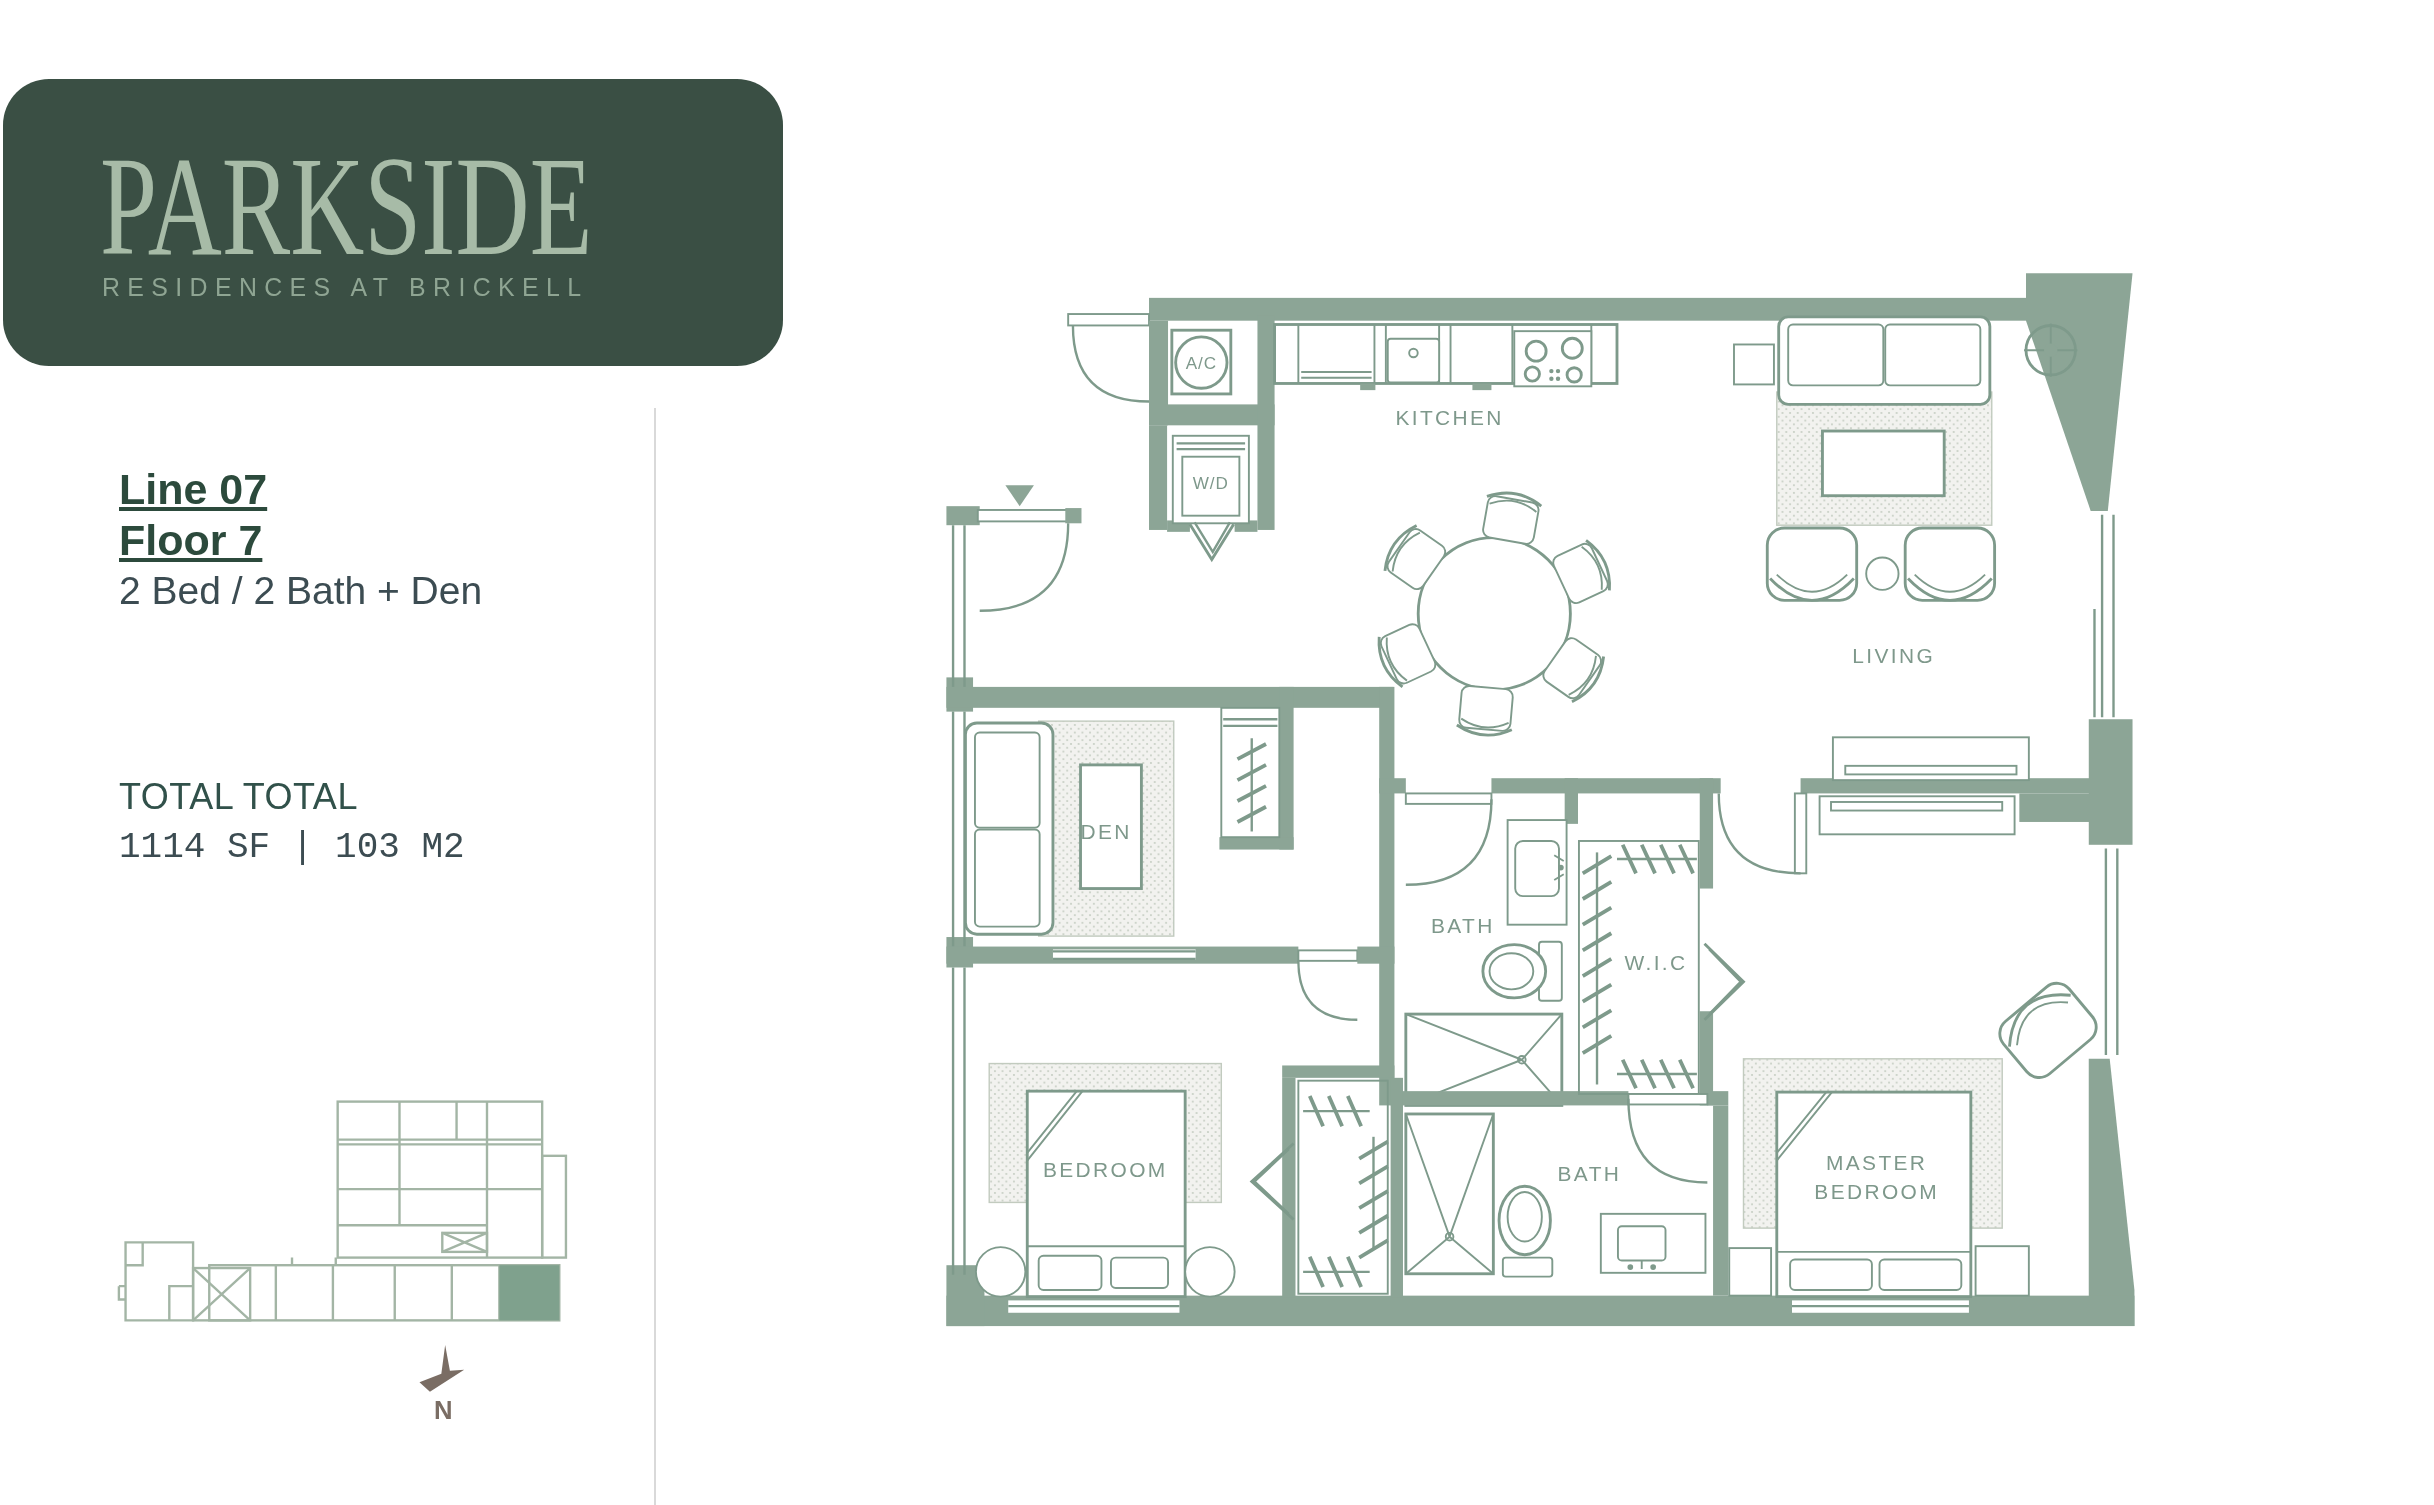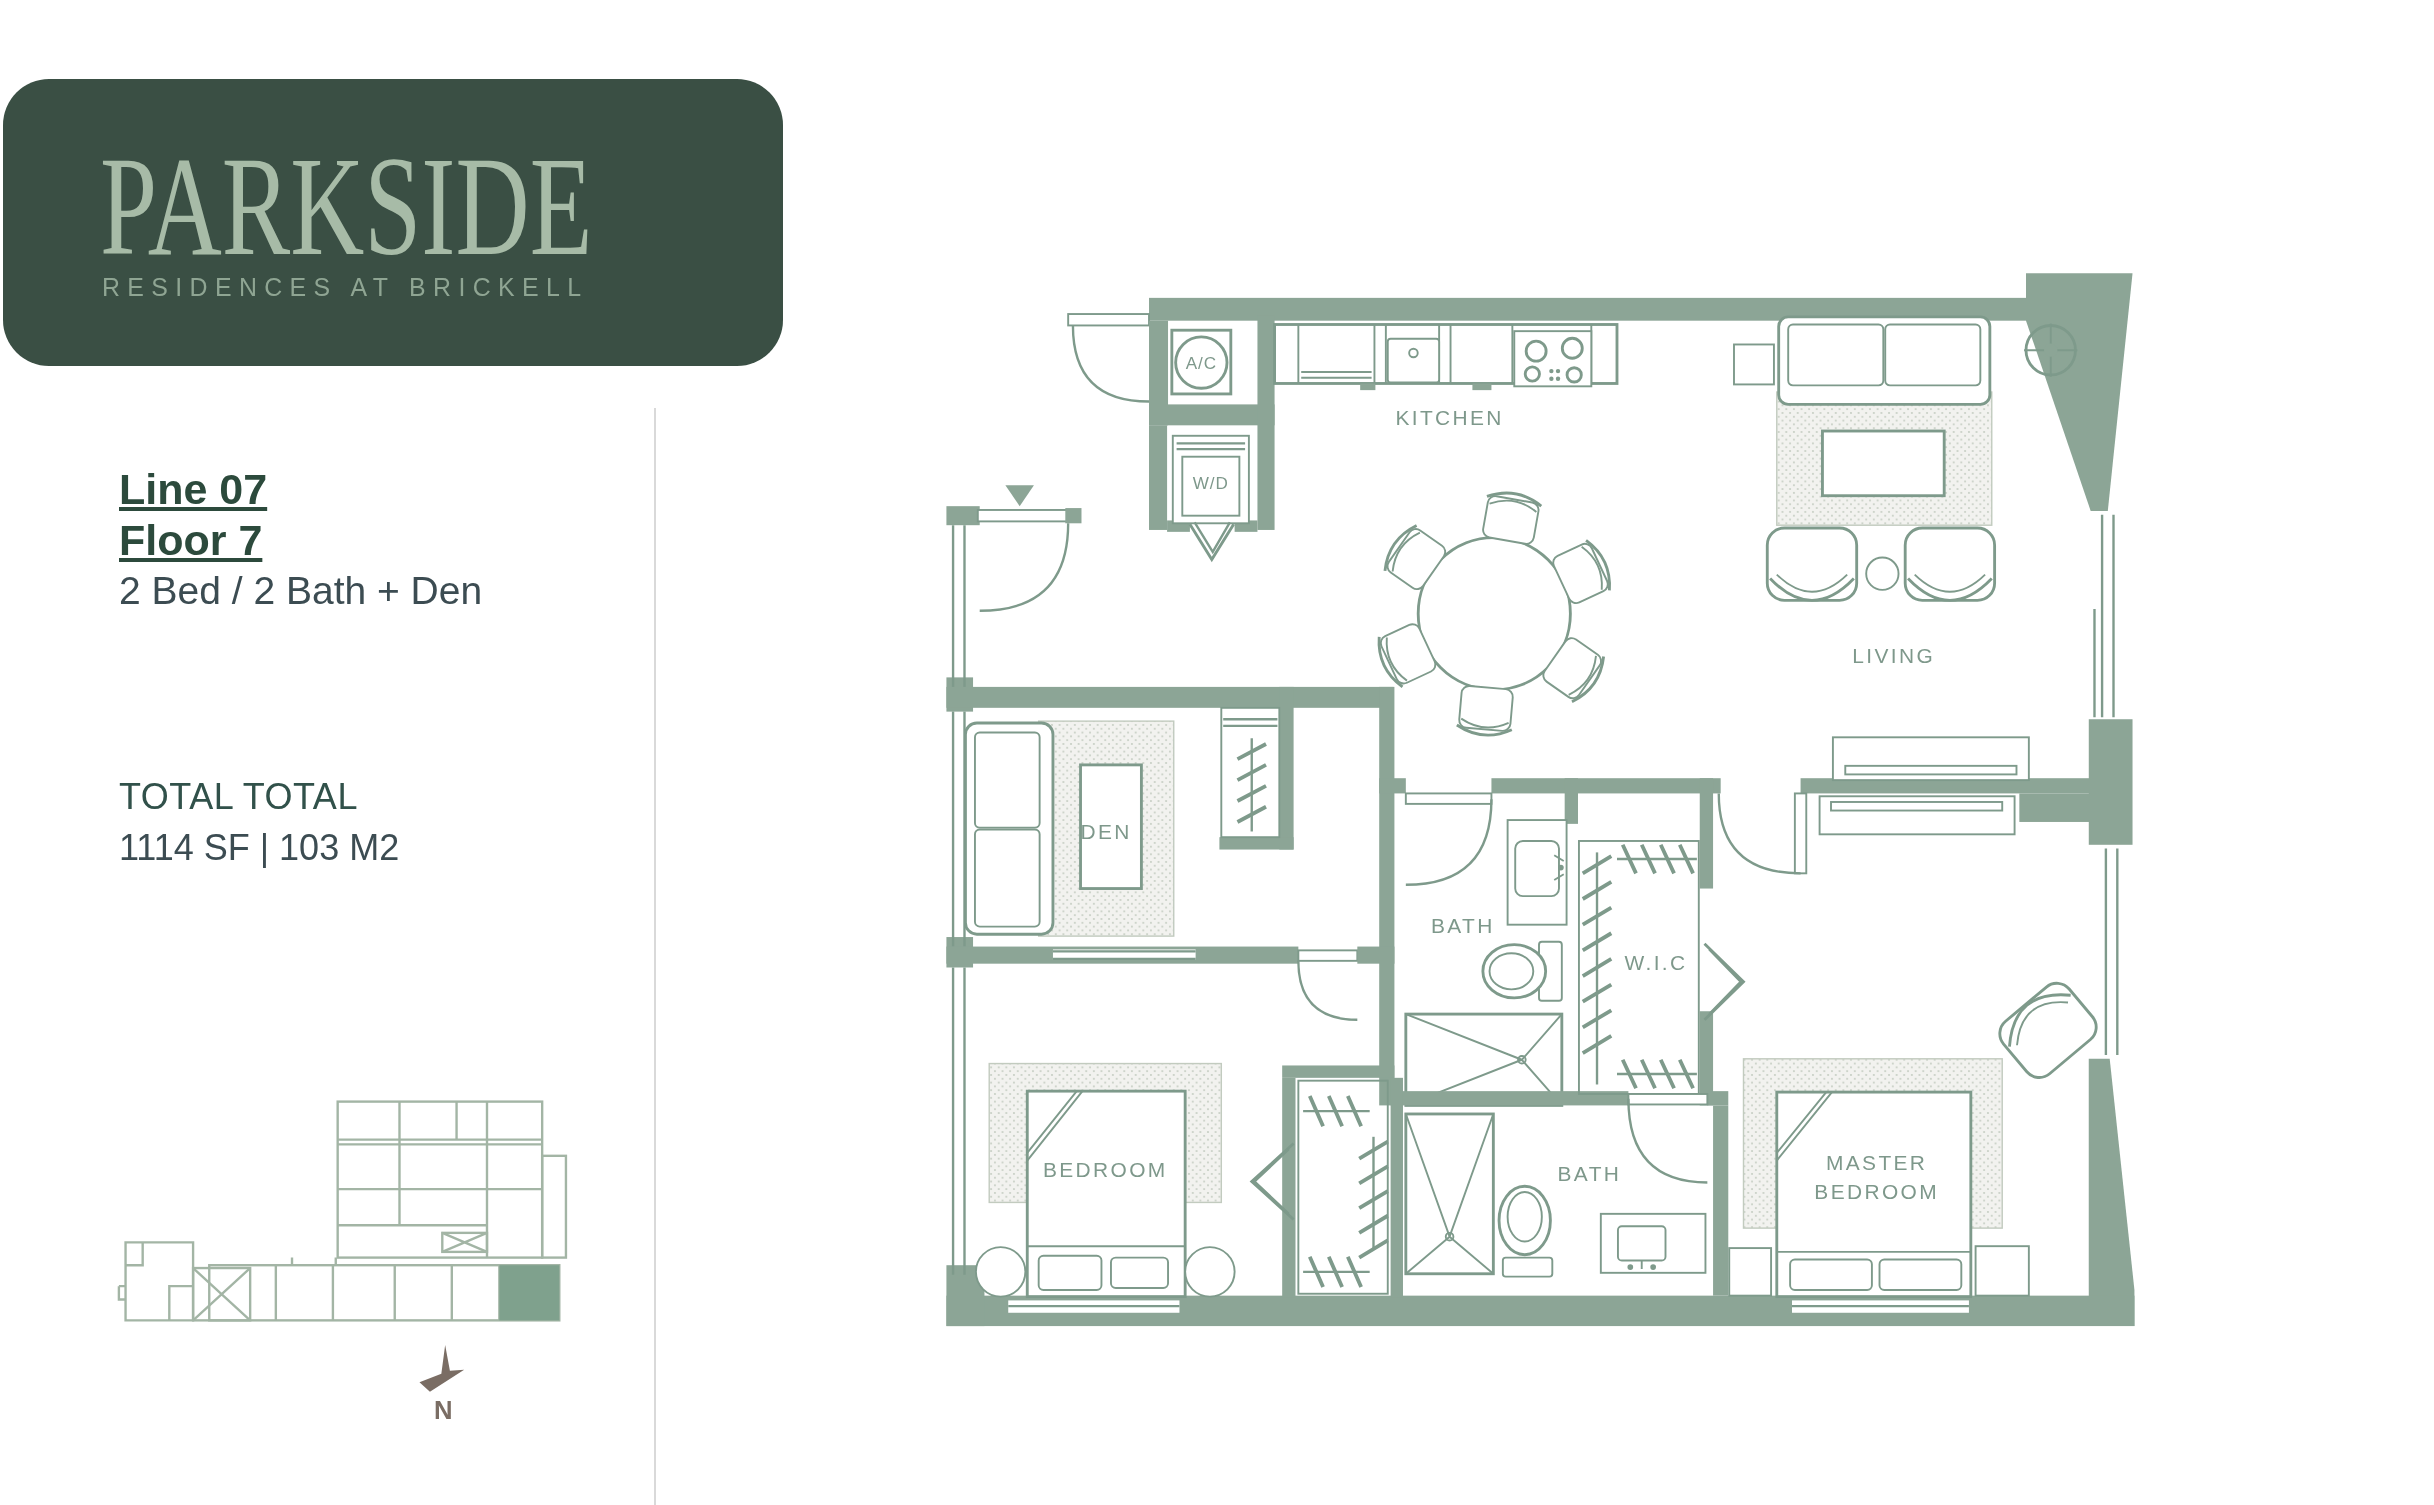--- a/index.html
+++ b/index.html
@@ -4,21 +4,21 @@
 <style>
   html,body{margin:0;padding:0;background:#fff;}
   body{width:2435px;height:1506px;position:relative;overflow:hidden;
        font-family:"Liberation Sans", sans-serif;}
   .logo-card{position:absolute;left:2.9px;top:79px;width:780px;height:287px;
        background:var(--logo_bg);border-radius:46px;}
   .info{position:absolute;left:119px;color:var(--heading);}
   .hline{font-size:43px;font-weight:700;line-height:50px;color:var(--heading);text-decoration:underline;}
   .config{font-size:39px;color:var(--body);}
   .total-label{font-size:36px;color:var(--subheading);letter-spacing:0.5px;}
-  .total-value{font-size:36px;color:var(--body);}
+  .total-value{font-size:36px;color:var(--body);font-family:Liberation Mono, monospace;}
   .divider{position:absolute;left:654px;top:408px;width:1.9px;height:1098px;background:var(--divider);}
   svg text{font-family:"Liberation Sans", sans-serif;}
   .wall{fill:var(--wall);stroke:none;}
   .ln{fill:none;stroke:var(--line);stroke-width:3;}
   .lnw{fill:#ffffff;stroke:var(--line);stroke-width:3;}
   .thin{stroke-width:2;}
   .thk{stroke-width:4;}
   .arc{fill:none;stroke:var(--line);stroke-width:2.5;}
   .lbl{font-size:22px;fill:var(--label);letter-spacing:2.5px;text-anchor:middle;}
   .lbls{font-size:18px;fill:var(--label);letter-spacing:1px;text-anchor:middle;}

